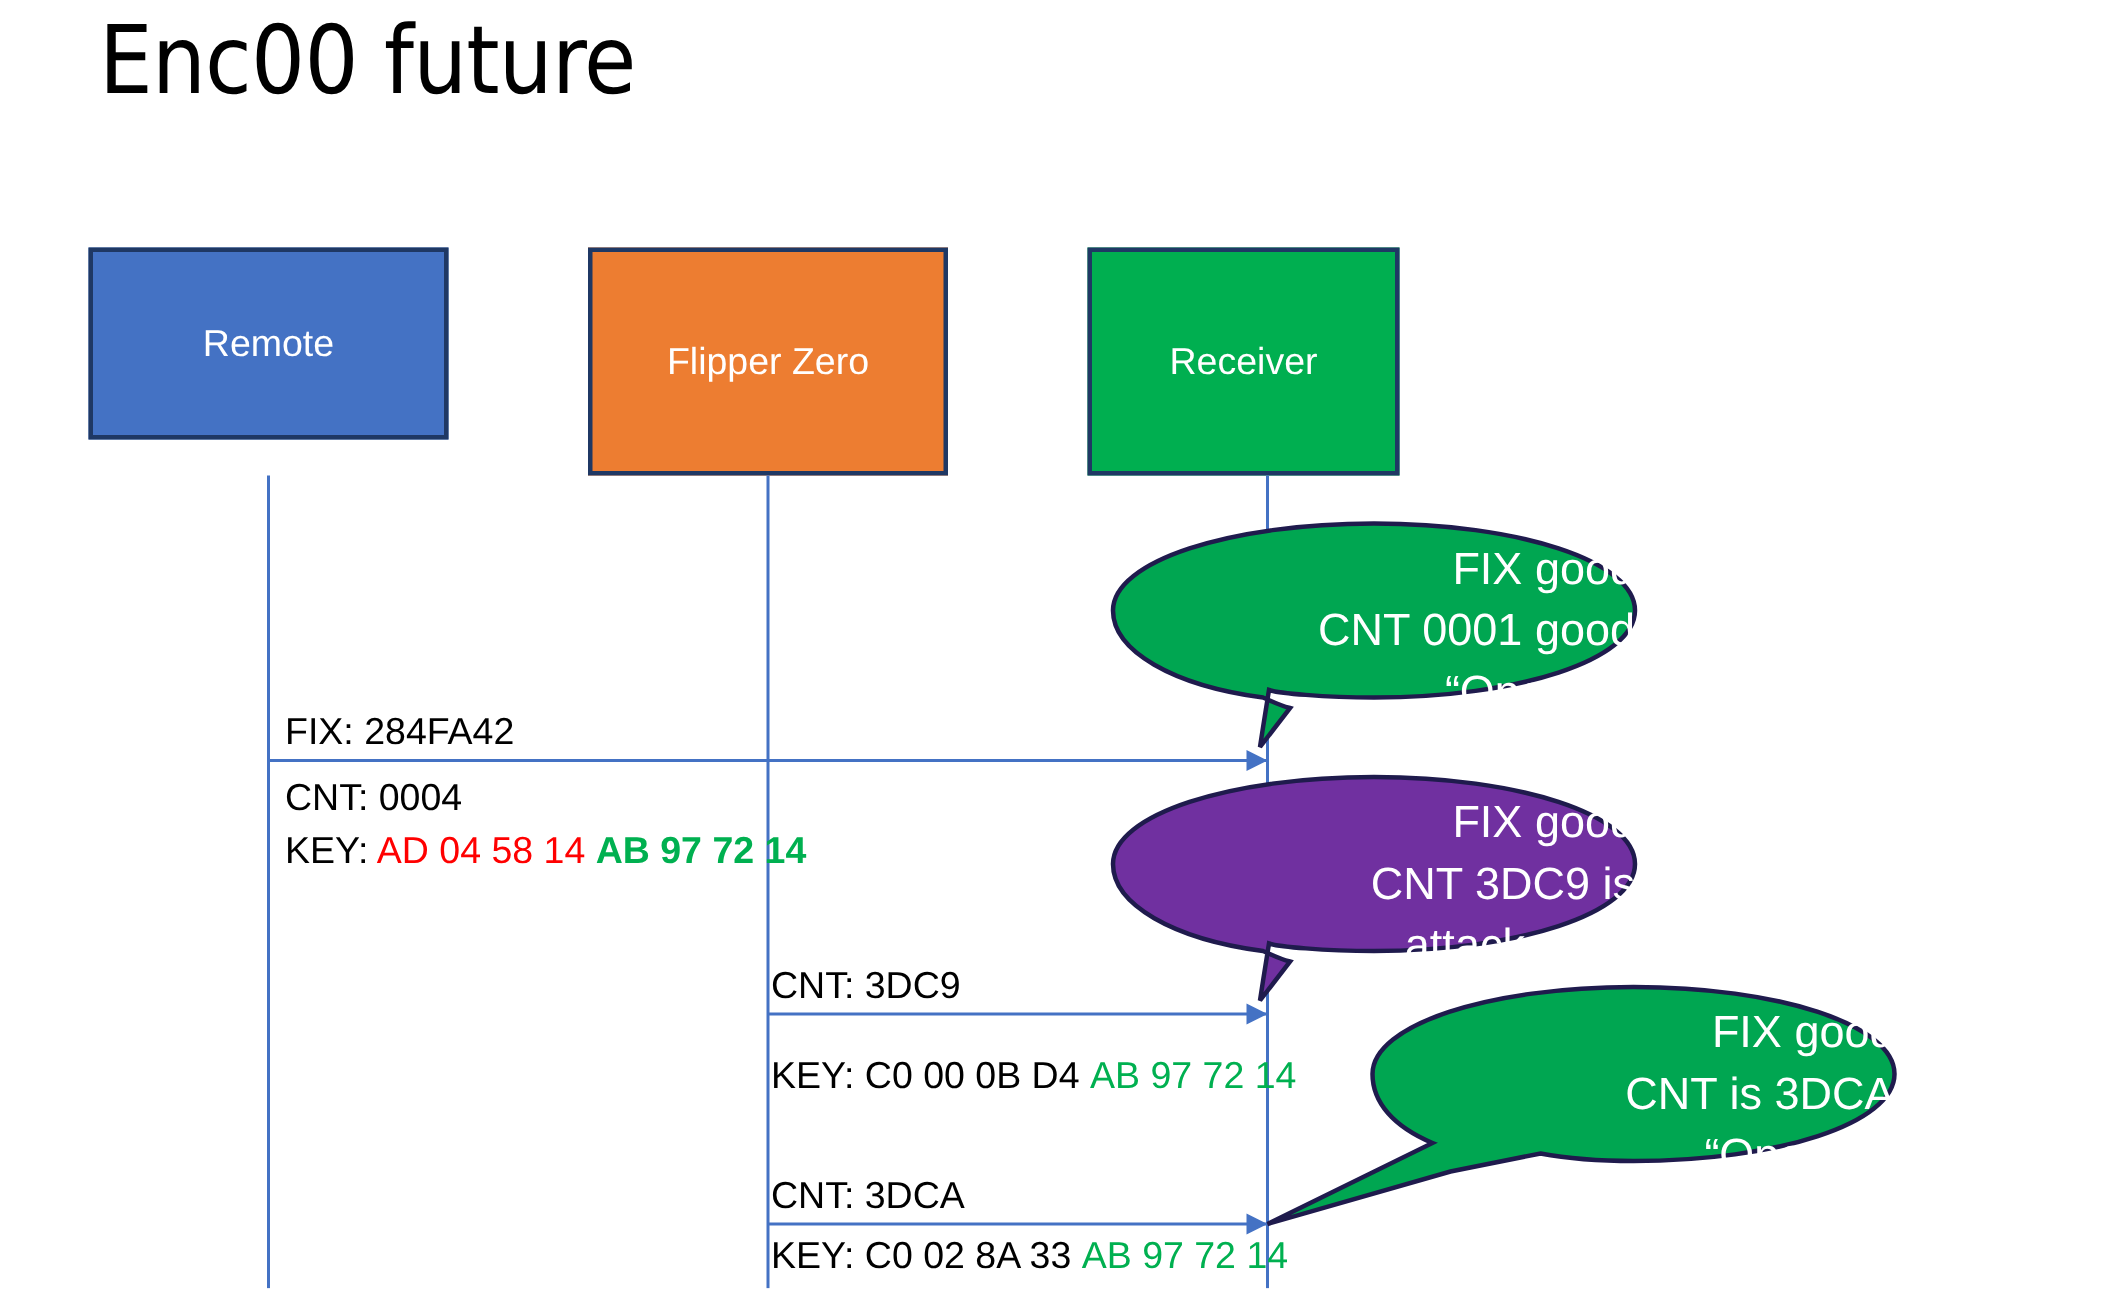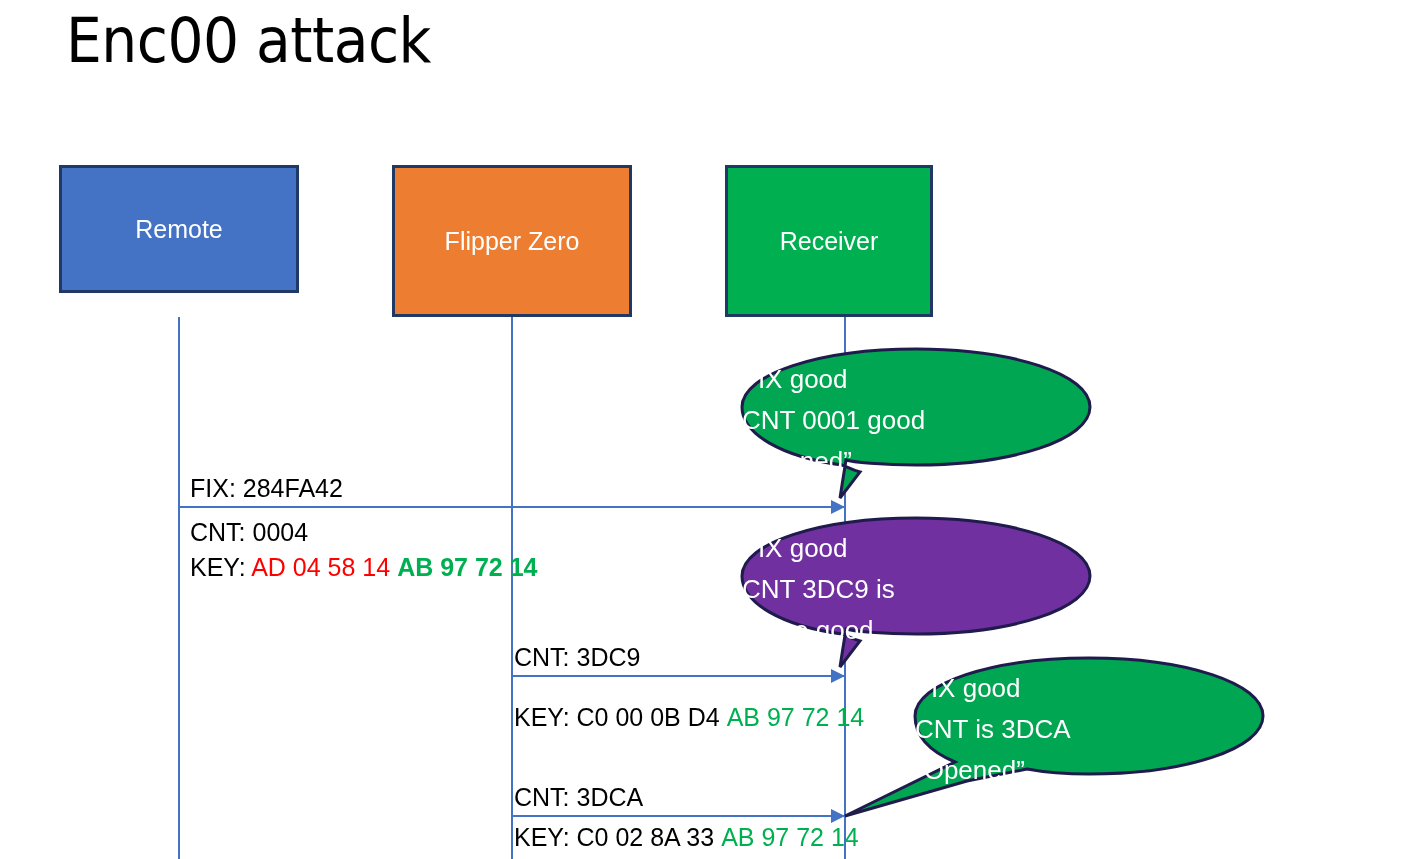--- a/index.html
+++ b/index.html
@@ -77,33 +77,33 @@
   }
   .callout svg {
     display: block;
     overflow: visible;
   }
   .callout-text {
     position: absolute;
     left: 0;
     top: 0;
     width: 100%;
-    text-align: left;
+    text-align: right;
     color: #ffffff;
-    font-size: 26px;
+    font-size: 30px;
     line-height: 41px;
     pointer-events: none;
   }
 </style>
 </head>
 <body>
 
 <div id="slide">
 
-  <div id="title">Enc00 attack</div>
+  <div id="title">Enc00 future</div>
 
   <div class="actor-box" style="left:59px; top:165px; width:240px; height:128px; background:#4472C4;">
     <span class="actor-label">Remote</span>
   </div>
   <div class="actor-box" style="left:392px; top:165px; width:240px; height:152px; background:#ED7D31;">
     <span class="actor-label">Flipper Zero</span>
   </div>
   <div class="actor-box" style="left:725px; top:165px; width:208px; height:152px; background:#00AF50;">
     <span class="actor-label">Receiver</span>
   </div>
@@ -163,21 +163,21 @@
                L 100 136
                L 98 149
                L 118 123
                C 110 121 105 118 100 116
                C 40 108 0 85 0 58
                C 0 25 78 0 174 0 Z" fill="#7030A0" stroke="#1F1B4D" stroke-width="3"></path>
     </svg>
     <div class="callout-text" style="top:10px;">
       <div>FIX good</div>
       <div>CNT 3DC9 is</div>
-      <div>future good</div>
+      <div>attack code</div>
     </div>
   </div>
 
   <div class="callout" style="left:915px; top:658px; width:348px; height:170px;">
     <svg width="348" height="170" viewBox="0 0 348 170">
       <path d="M 174 0
                C 270 0 348 25 348 58
                C 348 91 270 116 174 116
                C 150 116 128 114 112 111
                L 52 123

